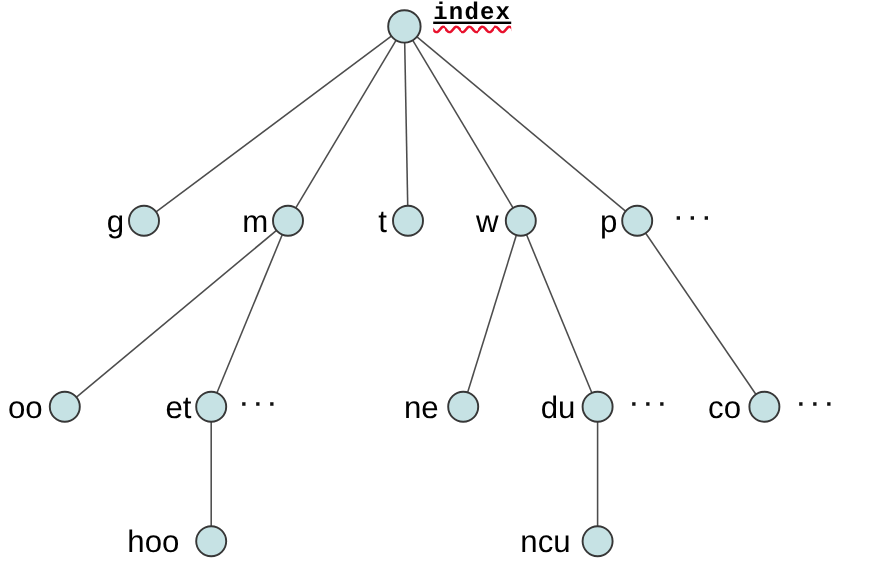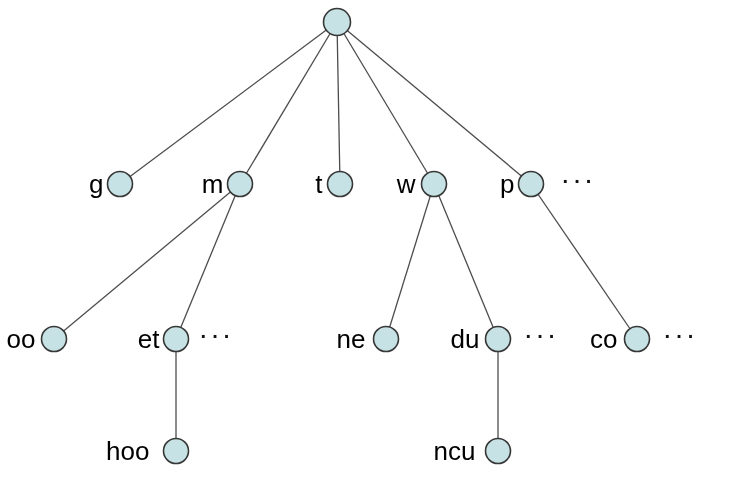--- a/index.html
+++ b/index.html
@@ -90,13 +90,16 @@
       <text x="617.5" y="348" text-anchor="end" class="node-label">co</text>
       <circle cx="176" cy="451" r="12.5" fill="#c6e2e4" stroke="#373737" stroke-width="1.6"></circle>
       <text x="149.5" y="460" text-anchor="end" class="node-label">hoo</text>
       <circle cx="498" cy="451" r="12.5" fill="#c6e2e4" stroke="#373737" stroke-width="1.6"></circle>
       <text x="475.5" y="460" text-anchor="end" class="node-label">ncu</text>
       <text x="580" y="188" text-anchor="middle" class="ellipsis-text">···</text>
       <text x="218" y="343" text-anchor="middle" class="ellipsis-text">···</text>
       <text x="543" y="343" text-anchor="middle" class="ellipsis-text">···</text>
       <text x="682" y="343" text-anchor="middle" class="ellipsis-text">···</text>
     </svg>
+  <span class="index-title">
+    <span class="index-title-inner">index</span>
+  </span>
 </div>
 
 </body></html>

